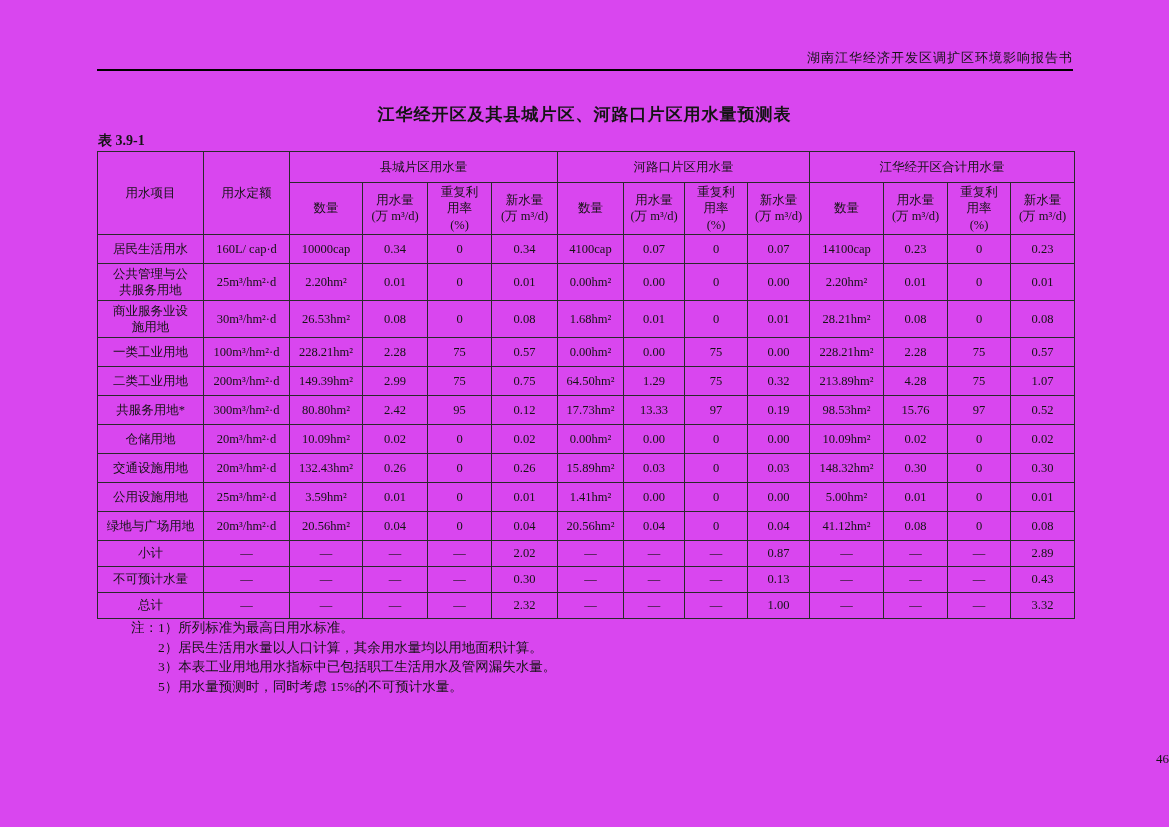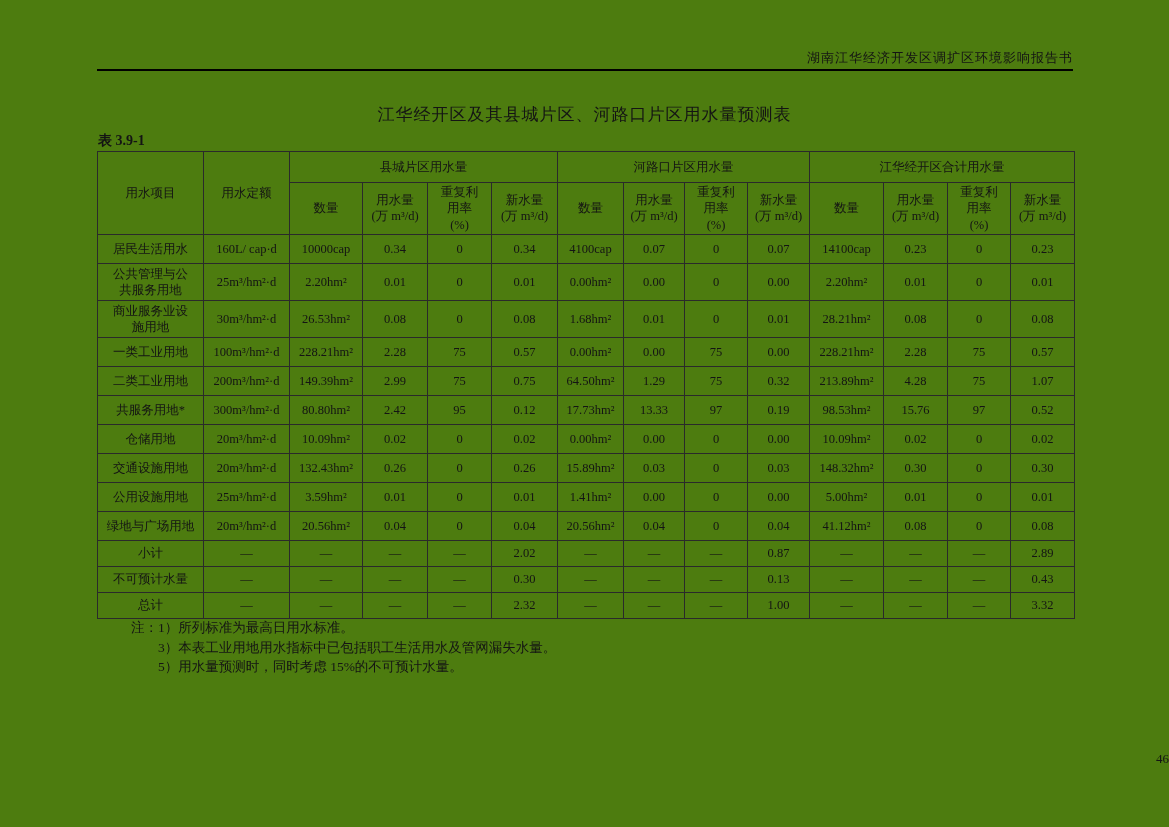--- a/index.html
+++ b/index.html
@@ -1,20 +1,20 @@
 <!DOCTYPE html>
 <html><head>
 <meta charset="utf-8">
 <style>
   html, body { margin: 0; padding: 0; background: #ffffff; }
   .page {
     position: relative;
     width: 1169px;
     height: 827px;
-    background: #4d7c0f;
+    background: #d946ef;
     color: #141414;
     font-family: "Liberation Serif", "DejaVu Serif", serif;
     overflow: hidden;
   }
   .doc-header {
     position: absolute;
     top: 49px; left: 97px; width: 976px;
     text-align: right;
     font-size: 13px;
     letter-spacing: 1px;
@@ -23,21 +23,21 @@
     position: absolute;
     top: 69px; left: 97px; width: 976px;
     border-top: 2px solid #000;
   }
   .title {
     position: absolute;
     top: 103px; left: 0; width: 100%;
     margin: 0;
     text-align: center;
     font-size: 17px;
-    font-weight: normal;
+    font-weight: bold;
     letter-spacing: 1px;
   }
   .table-label {
     position: absolute;
     top: 132px; left: 98px;
     font-size: 14px;
     font-weight: bold;
     font-family: Liberation Serif, serif;
   }
   table.water-table {
@@ -356,20 +356,21 @@
           <td>—</td>
           <td>3.32</td>
         </tr>
       </tbody>
   </table>
 
   <div class="notes">
     <span class="notes-label">注：</span>
     <div class="notes-items">
         <div>1）所列标准为最高日用水标准。</div>
+        <div>2）居民生活用水量以人口计算，其余用水量均以用地面积计算。</div>
         <div>3）本表工业用地用水指标中已包括职工生活用水及管网漏失水量。</div>
         <div>5）用水量预测时，同时考虑 15%的不可预计水量。</div>
       </div>
   </div>
 
   <div class="page-number">46</div>
 
 </div>
 
 </body></html>

